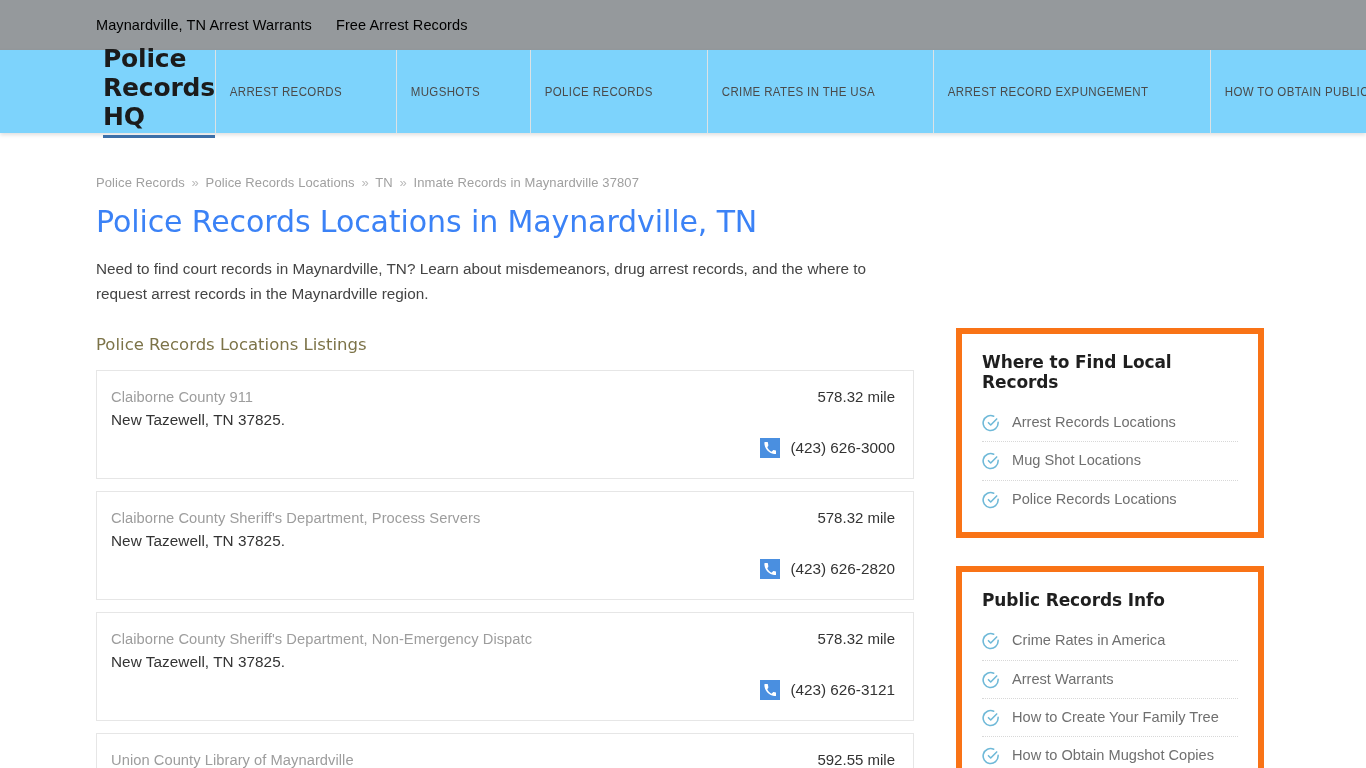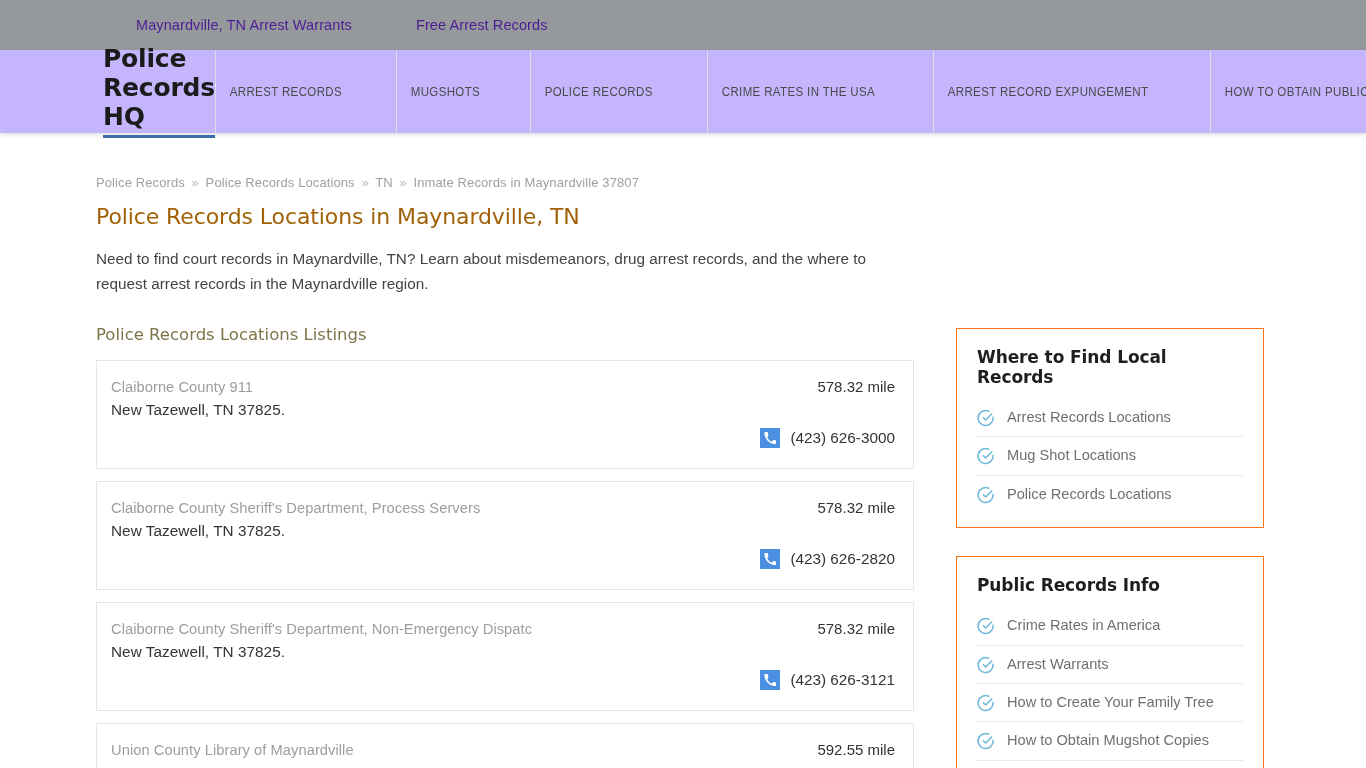--- a/index.html
+++ b/index.html
@@ -14,32 +14,31 @@
 
   
   .topbar {
     height: 50px;
     background: #95999c;
     display: flex;
     align-items: center;
     padding-left: 96px;
   }
   .topbar a {
-    color: #4c1d95;
+    color: #000000;
     font-size: 14.5px;
     text-decoration: none;
     margin-right: 24px;
     letter-spacing: 0.1px;
-    margin-left: 40px;
   }
 
   
   .header {
     height: 83px;
-    background: #c4b5fd;
+    background: #7dd3fc;
     display: flex;
     align-items: stretch;
     box-shadow: 0 2px 4px rgba(0,0,0,0.13);
     position: relative;
     z-index: 5;
   }
   .logo-wrap {
     width: 413px;
     display: flex;
     align-items: center;
@@ -96,23 +95,23 @@
     font-size: 13px;
     color: #a0a0a0;
     margin-bottom: 14px;
     letter-spacing: 0.1px;
   }
   .breadcrumb a { color: #a0a0a0; text-decoration: none; }
   .breadcrumb .sep { color: #bbbbbb; margin: 0 3px; }
 
   h1.page-title {
     font-family: "DejaVu Sans", sans-serif;
-    font-size: 22px;
+    font-size: 30px;
     font-weight: 400;
-    color: #a16207;
+    color: #3b82f6;
     margin: 0 0 18px 0;
     letter-spacing: -0.1px;
   }
   p.intro {
     font-size: 15.3px;
     color: #444444;
     line-height: 1.62;
     margin: 0 0 28px 0;
     max-width: 800px;
   }
@@ -173,21 +172,21 @@
   }
   .phone-icon svg { display: block; }
   .phone-num {
     font-size: 15.3px;
     color: #333333;
     text-decoration: none;
   }
 
   
   .widget {
-    border: 1px solid #f97316;
+    border: 6px solid #f97316;
     background: #ffffff;
     padding: 18px 20px 14px 20px;
     margin-bottom: 28px;
   }
   .widget-title {
     font-family: "DejaVu Sans", sans-serif;
     font-size: 17px;
     font-weight: 700;
     color: #1f1f1f;
     margin: 0 0 12px 0;

